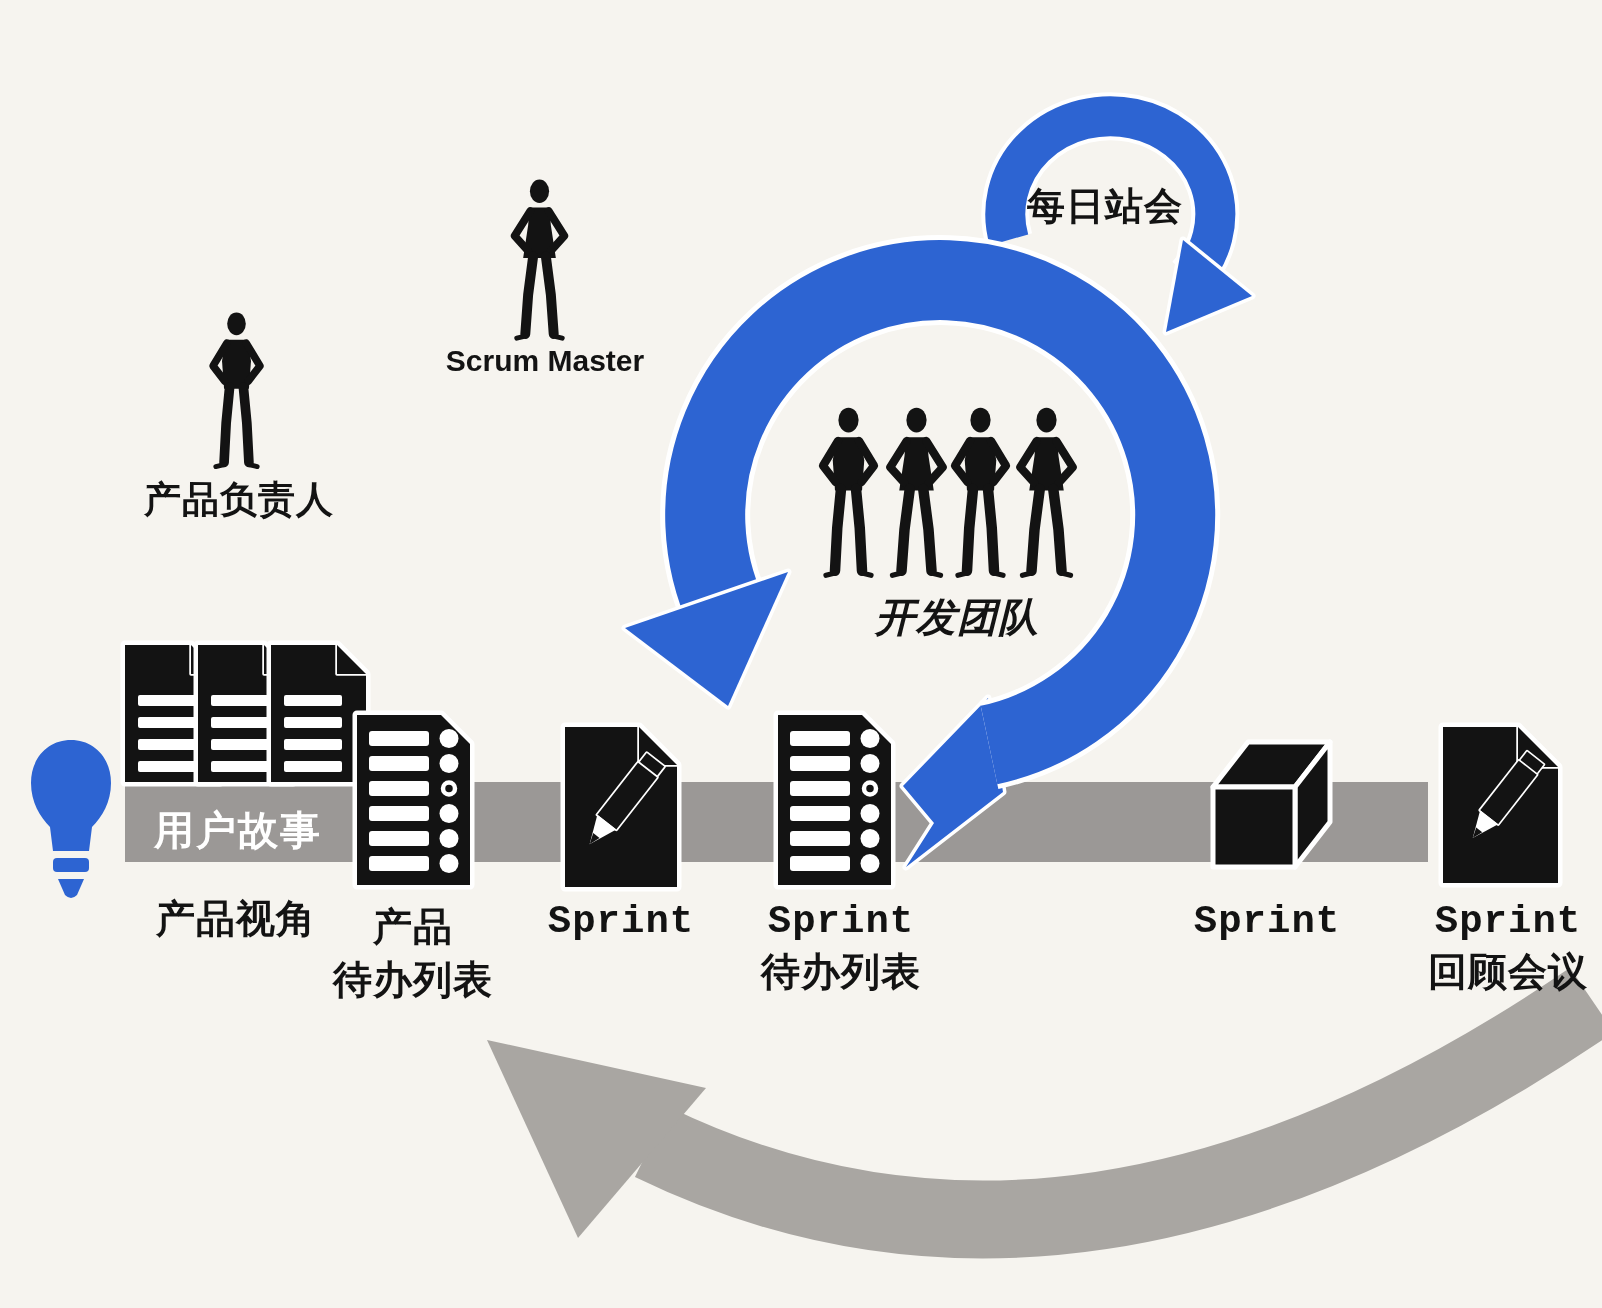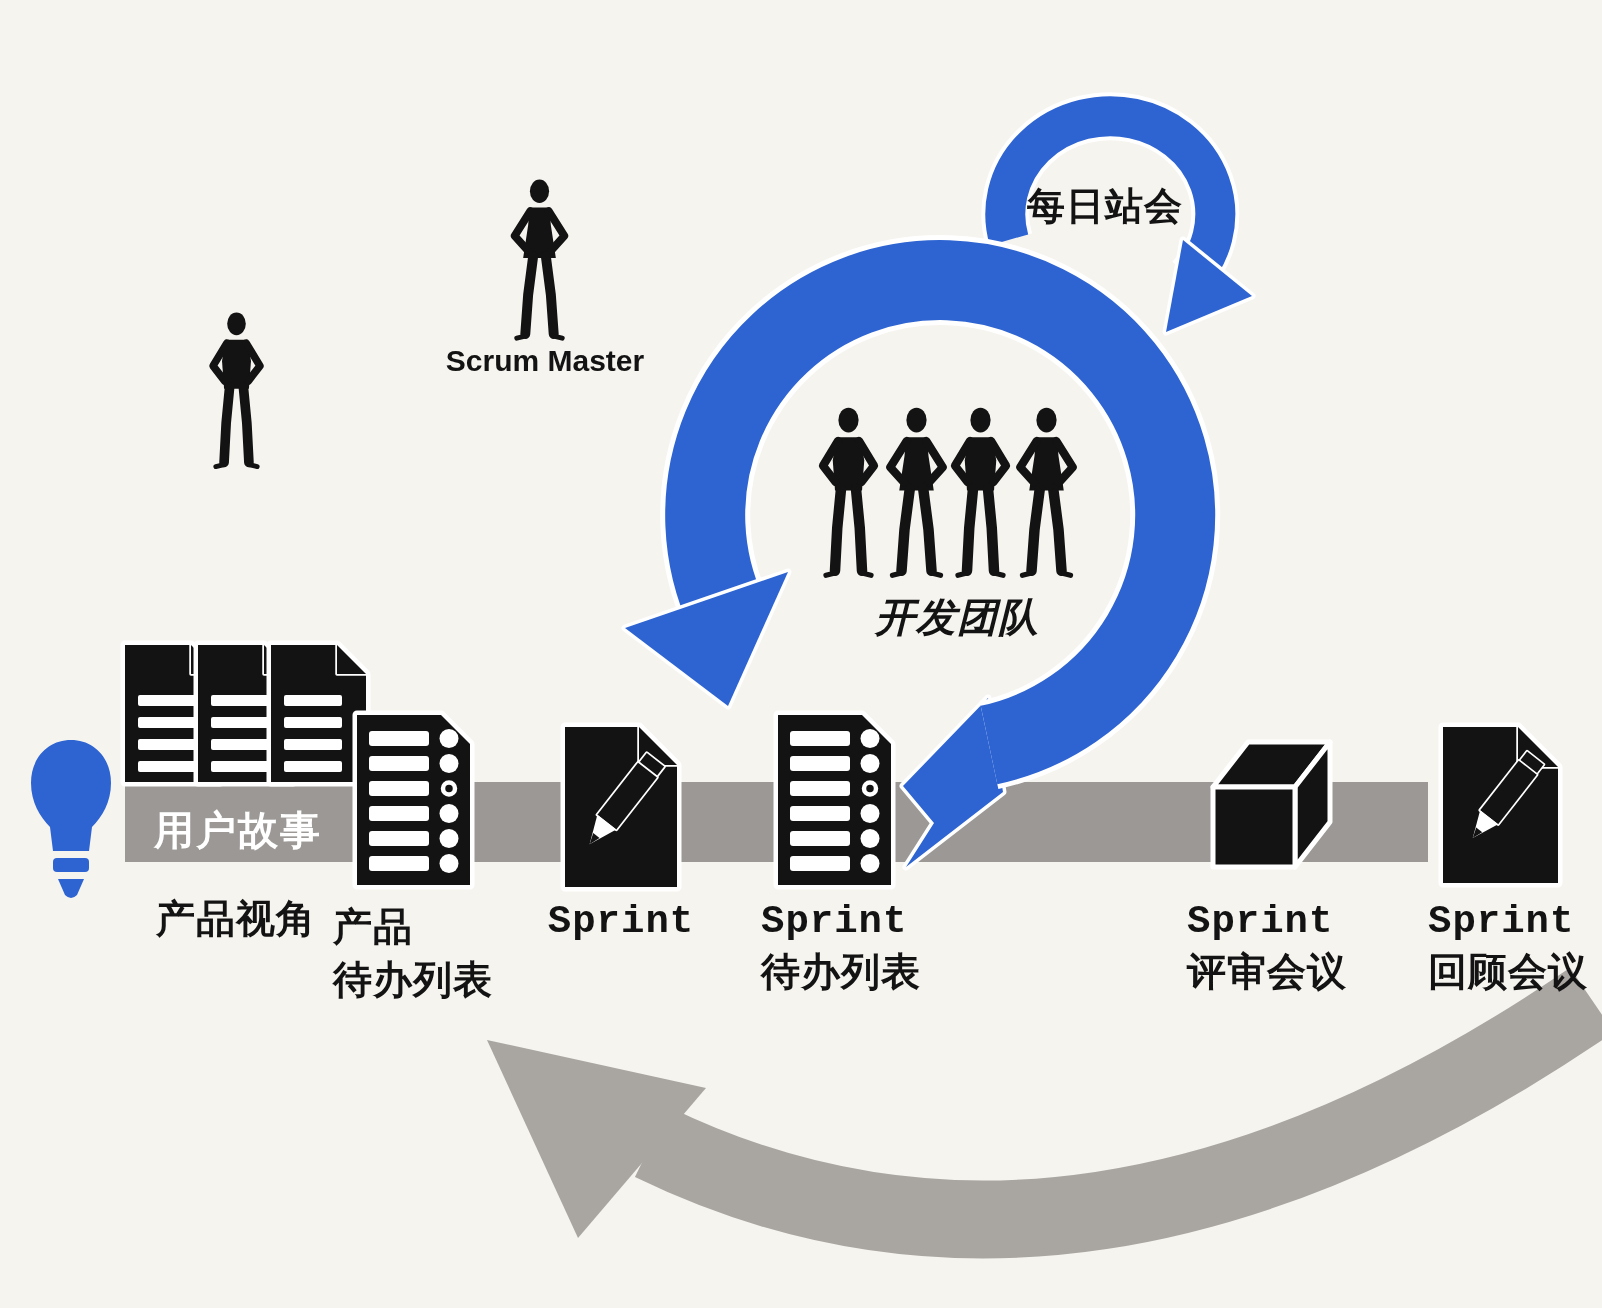--- a/index.html
+++ b/index.html
@@ -5,21 +5,21 @@
   html,body{margin:0;padding:0;background:#e8e6e2;}
   .canvas{
     position:relative;width:1602px;height:1308px;overflow:hidden;
     background:var(--background,#f6f4ef);
     font-family:"Liberation Sans","DejaVu Sans",sans-serif;
   }
   .diagram-svg{position:absolute;left:0;top:0;}
   .lbl{
     position:absolute;transform:translateX(-50%);
     font-weight:bold;color:var(--black,#131313);
-    text-align:left;white-space:nowrap;letter-spacing:1px;line-height:1.25;
+    text-align:center;white-space:nowrap;letter-spacing:1px;line-height:1.25;
   }
   .lbl .line{display:block;}
   .stage-label{font-size:39px;line-height:53px;font-family:Liberation Mono, monospace;}
   .ink{fill:var(--black,#131313);}
   .wht{fill:#ffffff;}
   .blue{fill:var(--blue,#2d64d2);}
   .outline{stroke:#ffffff;stroke-width:9;paint-order:stroke;stroke-linejoin:round;}
   .outline-thin{stroke:#ffffff;stroke-width:3.5;paint-order:stroke;stroke-linejoin:round;}
   .bluehalo{stroke:#ffffff;stroke-width:7;paint-order:stroke;stroke-linejoin:round;}
   .limb{fill:none;stroke:var(--black,#131313);stroke-width:11;stroke-linecap:round;stroke-linejoin:round;}
@@ -147,20 +147,21 @@
     <use href="#person-m" transform="translate(202,310) scale(0.69)"></use>
     <use href="#person-f" transform="translate(504,177) scale(0.71)"></use>
     <g>
       <use href="#person-m" transform="translate(811,405) scale(0.75)"></use>
       <use href="#person-f" transform="translate(879,405) scale(0.75)"></use>
       <use href="#person-m" transform="translate(943,405) scale(0.75)"></use>
       <use href="#person-f" transform="translate(1009,405) scale(0.75)"></use>
     </g>
   </svg>
 
+  <div class="lbl" style="left:239px;top:477px;font-size:37px;">产品负责人</div>
 
   <div class="lbl" style="left:545px;top:342px;font-size:30px;letter-spacing:0;">Scrum Master</div>
 
   <div class="lbl" style="left:957px;top:592px;font-size:40px;font-style:italic;">开发团队</div>
 
   <div class="lbl" style="left:1105px;top:183px;font-size:38px;">每日站会</div>
 
   <div class="lbl" style="left:238px;top:805px;font-size:40px;color:#ffffff;letter-spacing:2px;">用户故事</div>
 
   <div class="lbl stage-label" style="left:236px;top:896px;">
@@ -176,21 +177,20 @@
     <span class="line">Sprint</span>
   </div>
 
   <div class="lbl stage-label" style="left:841px;top:896px;">
     <span class="line">Sprint</span>
     <span class="line">待办列表</span>
   </div>
 
   <div class="lbl stage-label" style="left:1267px;top:896px;">
     <span class="line">Sprint</span>
-    <span class="line">评审会议</span>
   </div>
 
   <div class="lbl stage-label" style="left:1508px;top:896px;">
     <span class="line">Sprint</span>
     <span class="line">回顾会议</span>
   </div>
 
 </div>
 
 </body></html>

